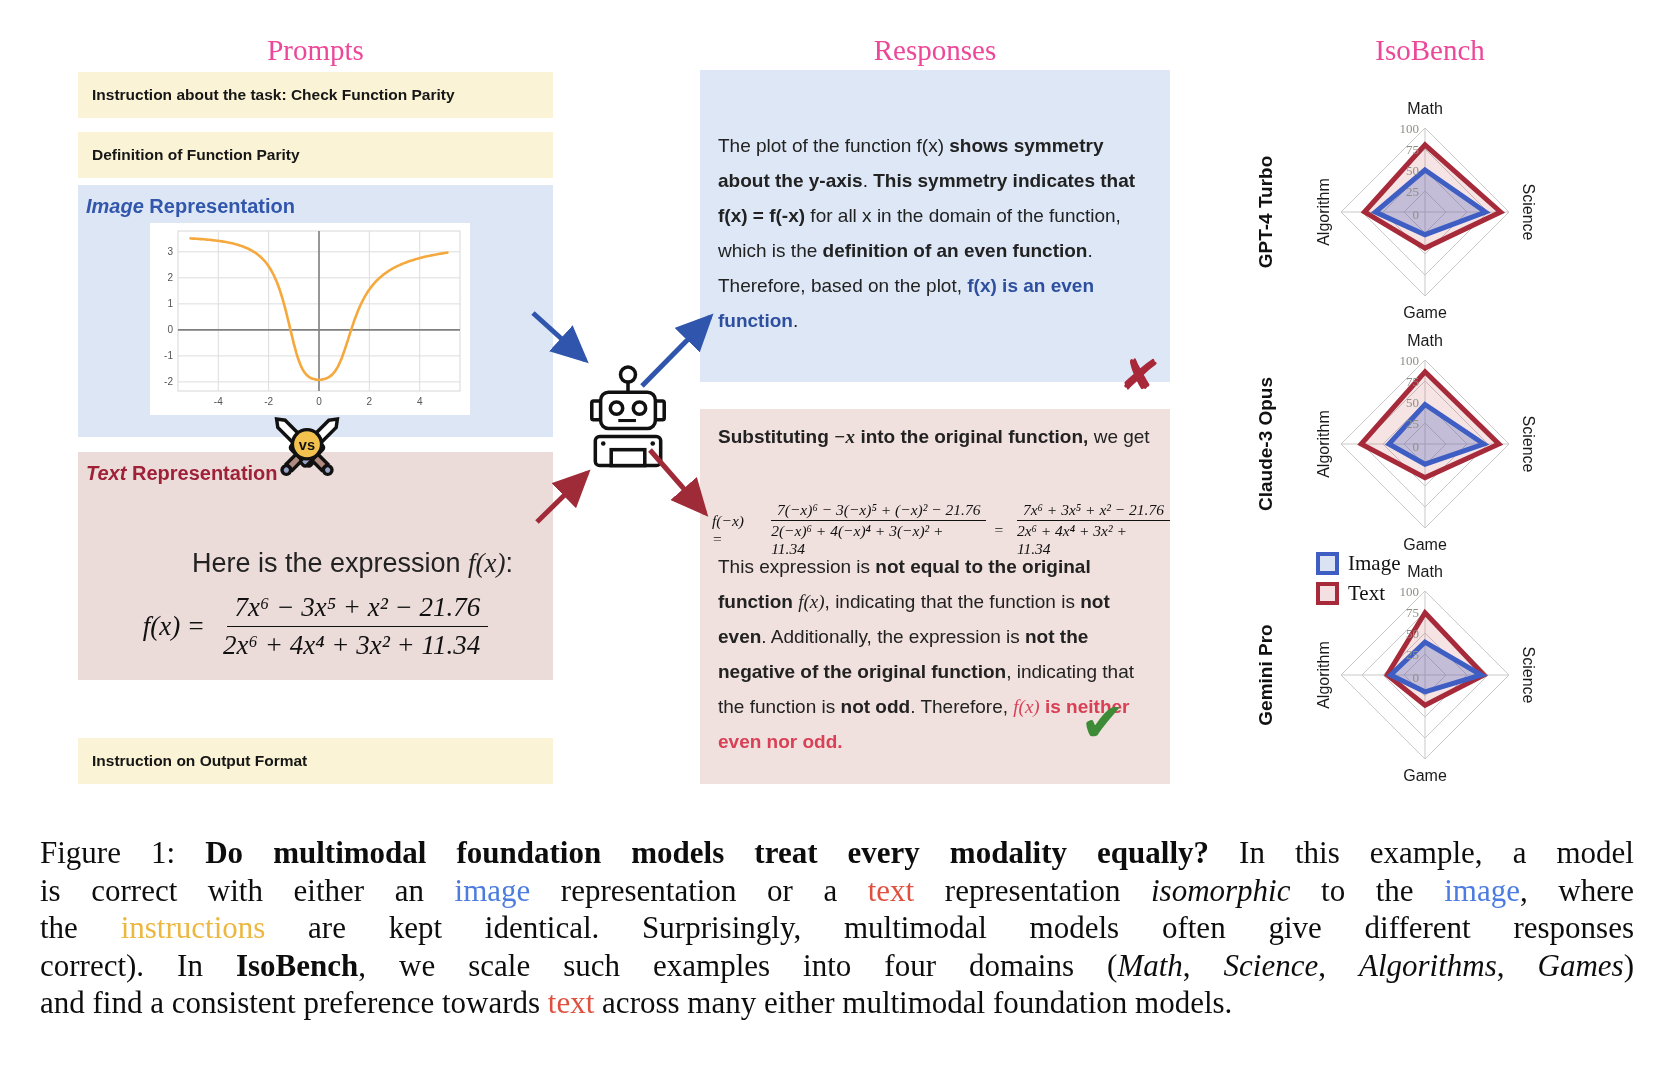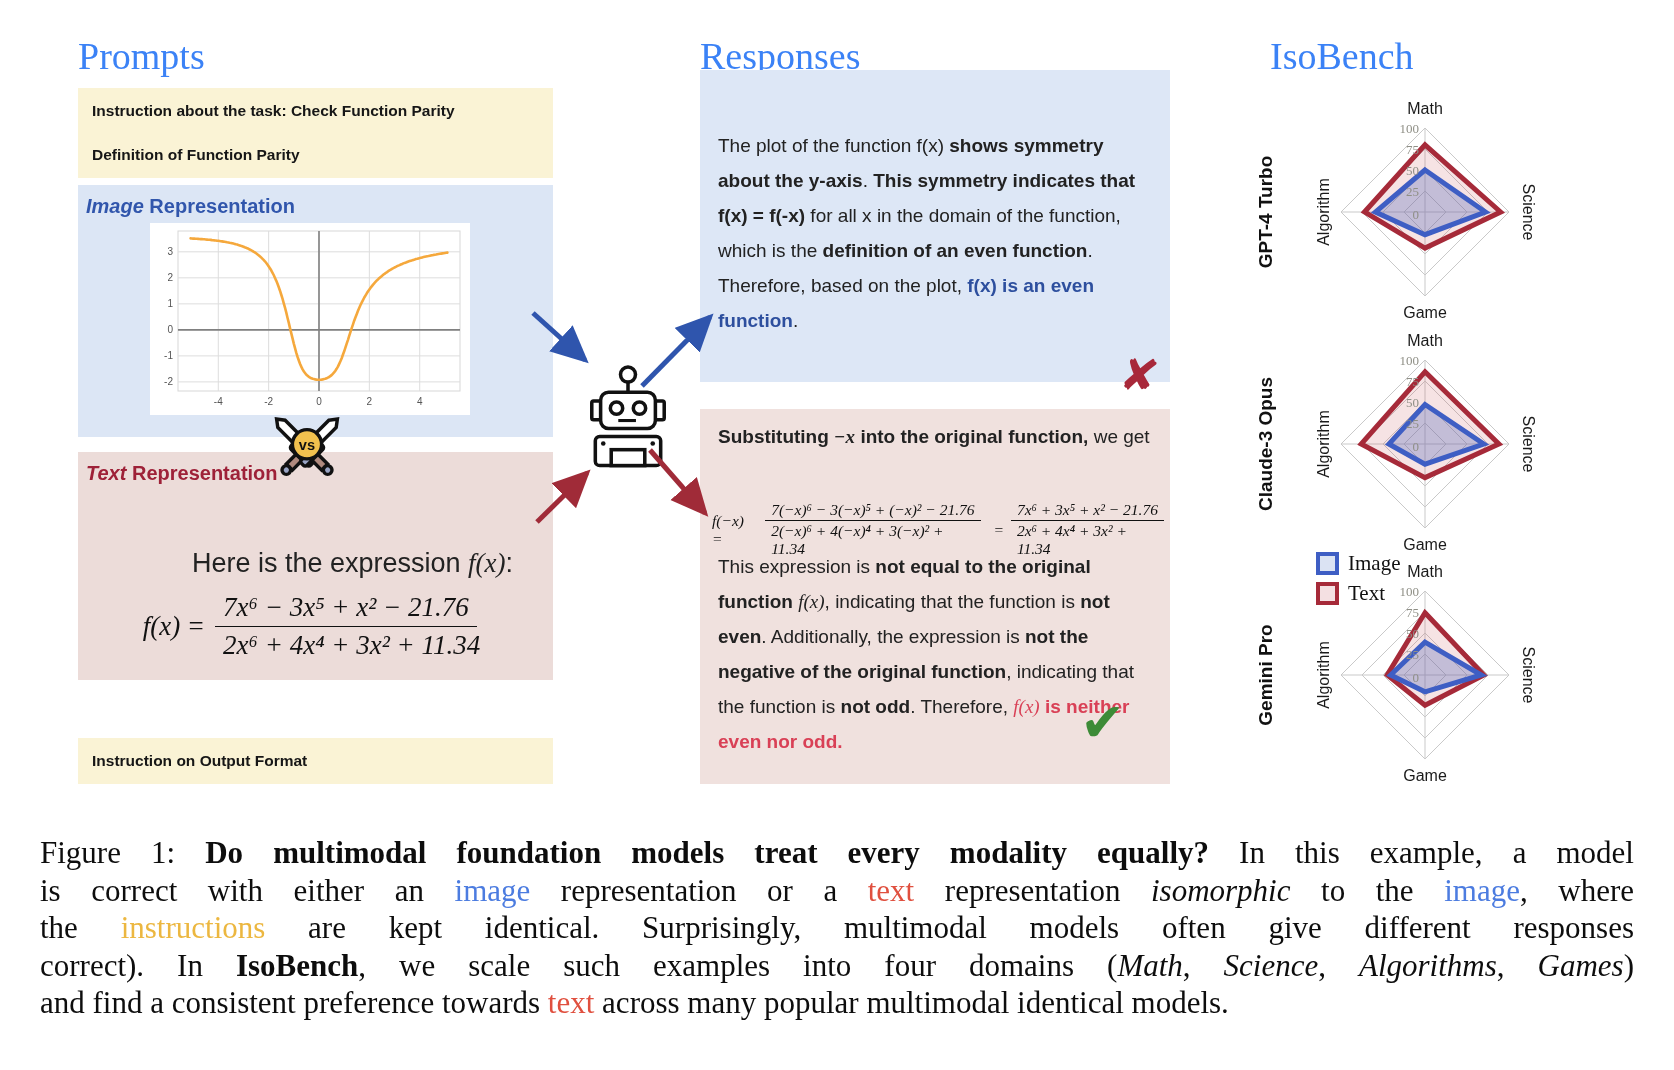--- a/index.html
+++ b/index.html
@@ -1,19 +1,19 @@
 <!DOCTYPE html>
 <html style="--yellowBox: #faf3d5; --blueBox: #dce6f5; --pinkBox: #ecdcd9; --respBlue: #dde7f6; --respPink: #f0e1de; --imageBlue: #3156ac; --textRed: #9e2138; --boldBlue: #2d4f9e; --brightRed: #d94056; --captionBlue: #4c7ce0; --captionRed: #e0503f; --captionGold: #ecb740; --radarBlue: #3e5ec4; --radarRed: #a62a39; --curveOrange: #f5a83c; --crossRed: #a8283a; --checkGreen: #3d8b37; --arrowBlue: #2f55ad; --arrowRed: #a02b38;"><head>
 <meta charset="utf-8">
 <style>
   html,body{margin:0;padding:0;background:#fff;}
   .page{position:relative;width:1674px;height:1070px;background:#fff;overflow:hidden;
         font-family:"Liberation Sans",sans-serif;color:#1a1a1a;}
   .abs{position:absolute;}
-  .sec-title{font-family:"Liberation Serif","DejaVu Serif",serif;font-size:38px;color:#3b82f6;text-align:left;}
+  .sec-title{font-family:"Liberation Serif","DejaVu Serif",serif;font-size:29px;color:#ec4899;text-align:center;}
   .ybox{background:var(--yellowBox);width:475px;height:46px;box-sizing:border-box;
         display:flex;align-items:center;padding-left:14px;font-weight:bold;font-size:15.5px;color:#161616;}
   .bluebox{background:var(--blueBox);width:475px;height:252px;box-sizing:border-box;}
   .pinkbox{background:var(--pinkBox);width:475px;height:228px;box-sizing:border-box;}
   .rep-title{font-size:20px;font-weight:bold;padding:10px 0 0 8px;}
   .rep-title .wd{font-style:italic;}
   .rep-blue{color:var(--imageBlue);}
   .rep-red{color:var(--textRed);}
   .plot-panel{background:#fff;}
   .resp-box{width:470px;box-sizing:border-box;}
@@ -21,21 +21,21 @@
   .resp-pink{background:var(--respPink);height:375px;}
   .resp-text{font-size:19px;line-height:35px;color:#222;}
   .resp-text2{font-size:19px;line-height:35px;color:#222;}
   .b{font-weight:bold;}
   .i{font-style:italic;}
   .mser{font-family:"Liberation Serif","DejaVu Serif",serif;}
   .blue{color:var(--boldBlue);}
   .red{color:var(--brightRed);}
   .eq-row{display:flex;align-items:center;gap:7px;font-family:"Liberation Serif","DejaVu Serif",serif;
           font-size:15.5px;font-style:italic;color:#111;}
-  .frac{display:inline-flex;flex-direction:column;align-items:flex-start;}
+  .frac{display:inline-flex;flex-direction:column;align-items:flex-end;}
   .frac .num{padding:0 6px 1px 6px;border-bottom:1.4px solid #111;}
   .frac .den{padding:1px 6px 0 6px;}
   .big-intro{font-size:27px;color:#222;text-align:center;}
   .big-eq{display:flex;align-items:center;justify-content:center;gap:10px;
           font-family:"Liberation Serif","DejaVu Serif",serif;font-size:27px;color:#111;}
   .big-eq .lhs{font-style:italic;}
   .big-eq .frac .num{border-bottom:1.8px solid #111;padding:0 8px 3px 8px;}
   .big-eq .frac .den{padding:3px 8px 0 8px;}
   .mark-x{font-family:"DejaVu Sans",sans-serif;font-size:46px;font-weight:bold;color:var(--crossRed);transform:rotate(8deg);}
   .mark-check{font-family:"DejaVu Sans",sans-serif;font-size:54px;font-weight:bold;color:var(--checkGreen);}
@@ -55,21 +55,21 @@
   .cap-gold{color:var(--captionGold);}
   svg{display:block;}
 </style>
 </head>
 <body>
 
 <div class="page">
 
   <div class="abs sec-title" style="left:78px;top:34px;width:475px;">Prompts</div>
 
-  <div class="abs ybox" style="left:78px;top:88px;">
+  <div class="abs ybox" style="left:78px;top:72px;">
     <span>Instruction about the task: Check Function Parity</span>
   </div>
 
   <div class="abs ybox" style="left:78px;top:132px;">
     <span>Definition of Function Parity</span>
   </div>
 
   <div class="abs bluebox" style="left:78px;top:185px;">
     <div class="rep-title rep-blue">
       <span class="wd">Image</span><span> Representation</span>
@@ -294,16 +294,16 @@
       <span class="legend-sq sq-text"></span>
       <span class="legend-lab">Text</span>
     </div>
   </div>
 
   <div class="abs caption" style="left:40px;top:834px;">
     <div class="caption-line"><span>Figure 1: </span><span class="b">Do multimodal foundation models treat every modality equally?</span><span> In this example, a model</span></div>
     <div class="caption-line"><span>is correct with either an </span><span class="cap-blue">image</span><span> representation or a </span><span class="cap-red">text</span><span> representation </span><span class="i">isomorphic</span><span> to the </span><span class="cap-blue">image</span><span>, where</span></div>
     <div class="caption-line"><span>the </span><span class="cap-gold">instructions</span><span> are kept identical. Surprisingly, multimodal models often give different responses</span></div>
     <div class="caption-line"><span>correct). In </span><span class="b">IsoBench</span><span>, we scale such examples into four domains (</span><span class="i">Math</span><span>, </span><span class="i">Science</span><span>, </span><span class="i">Algorithms</span><span>, </span><span class="i">Games</span><span>)</span></div>
-    <div class="caption-line"><span>and find a consistent preference towards </span><span class="cap-red">text</span><span> across many popular multimodal identical models.</span></div>
+    <div class="caption-line"><span>and find a consistent preference towards </span><span class="cap-red">text</span><span> across many either multimodal foundation models.</span></div>
   </div>
 
 </div>
 
 </body></html>

